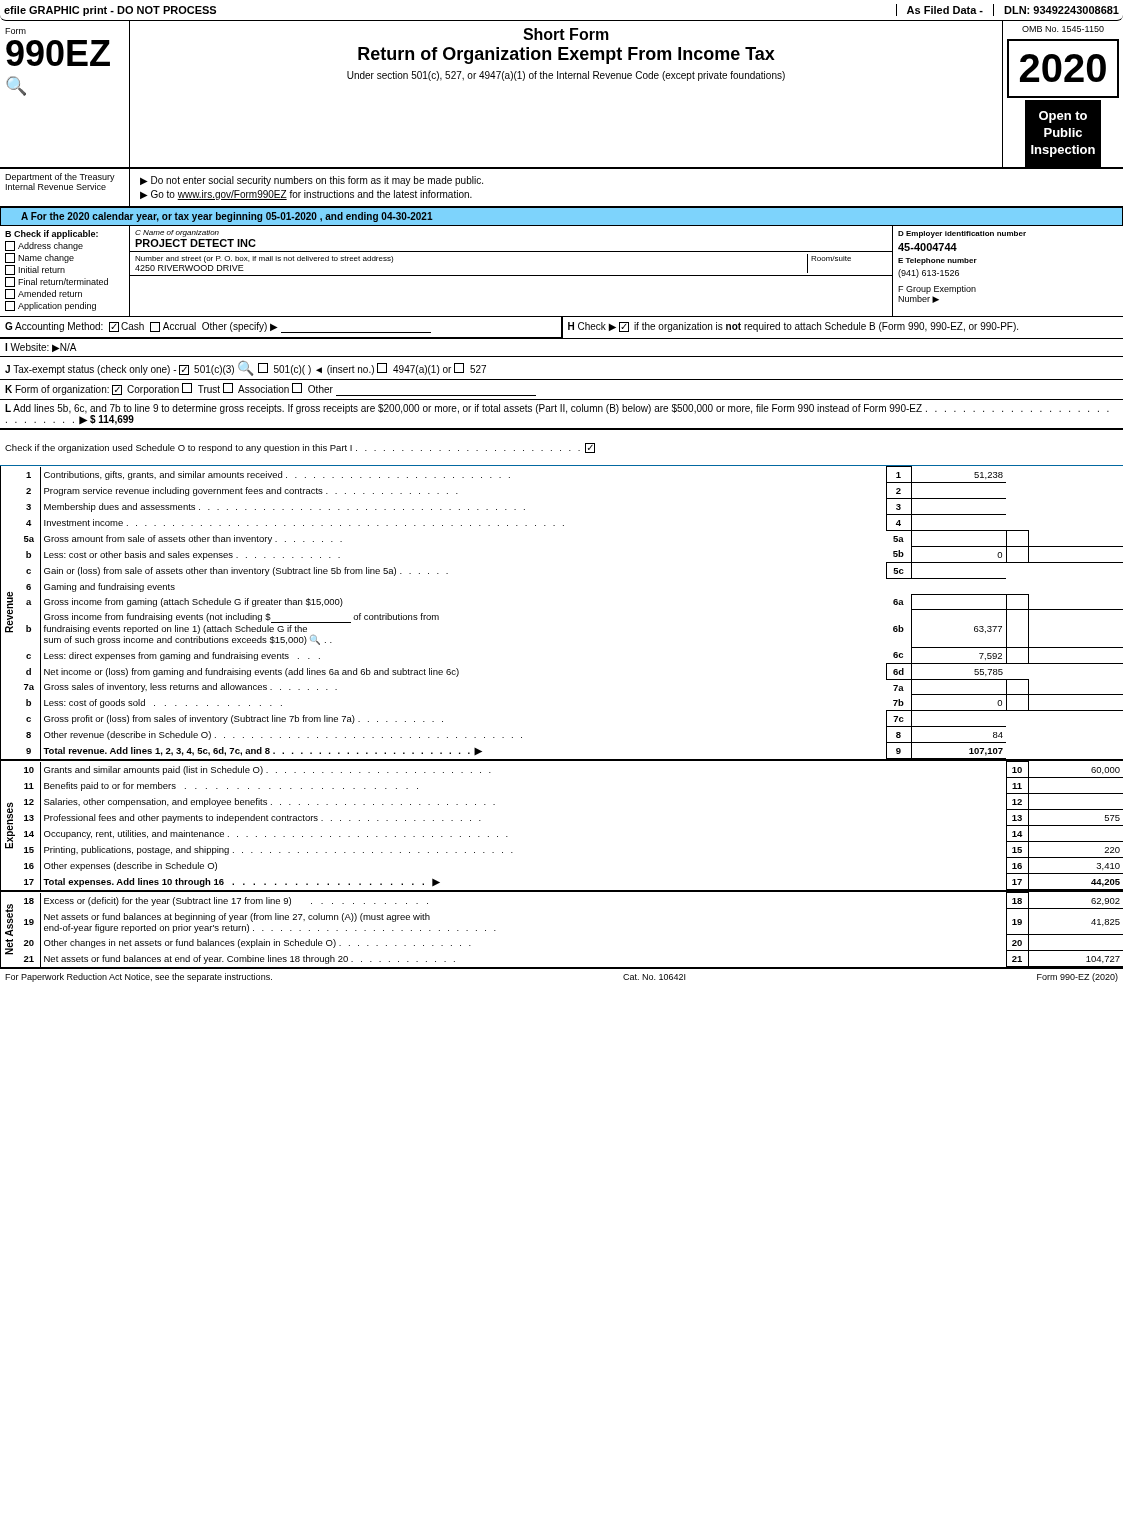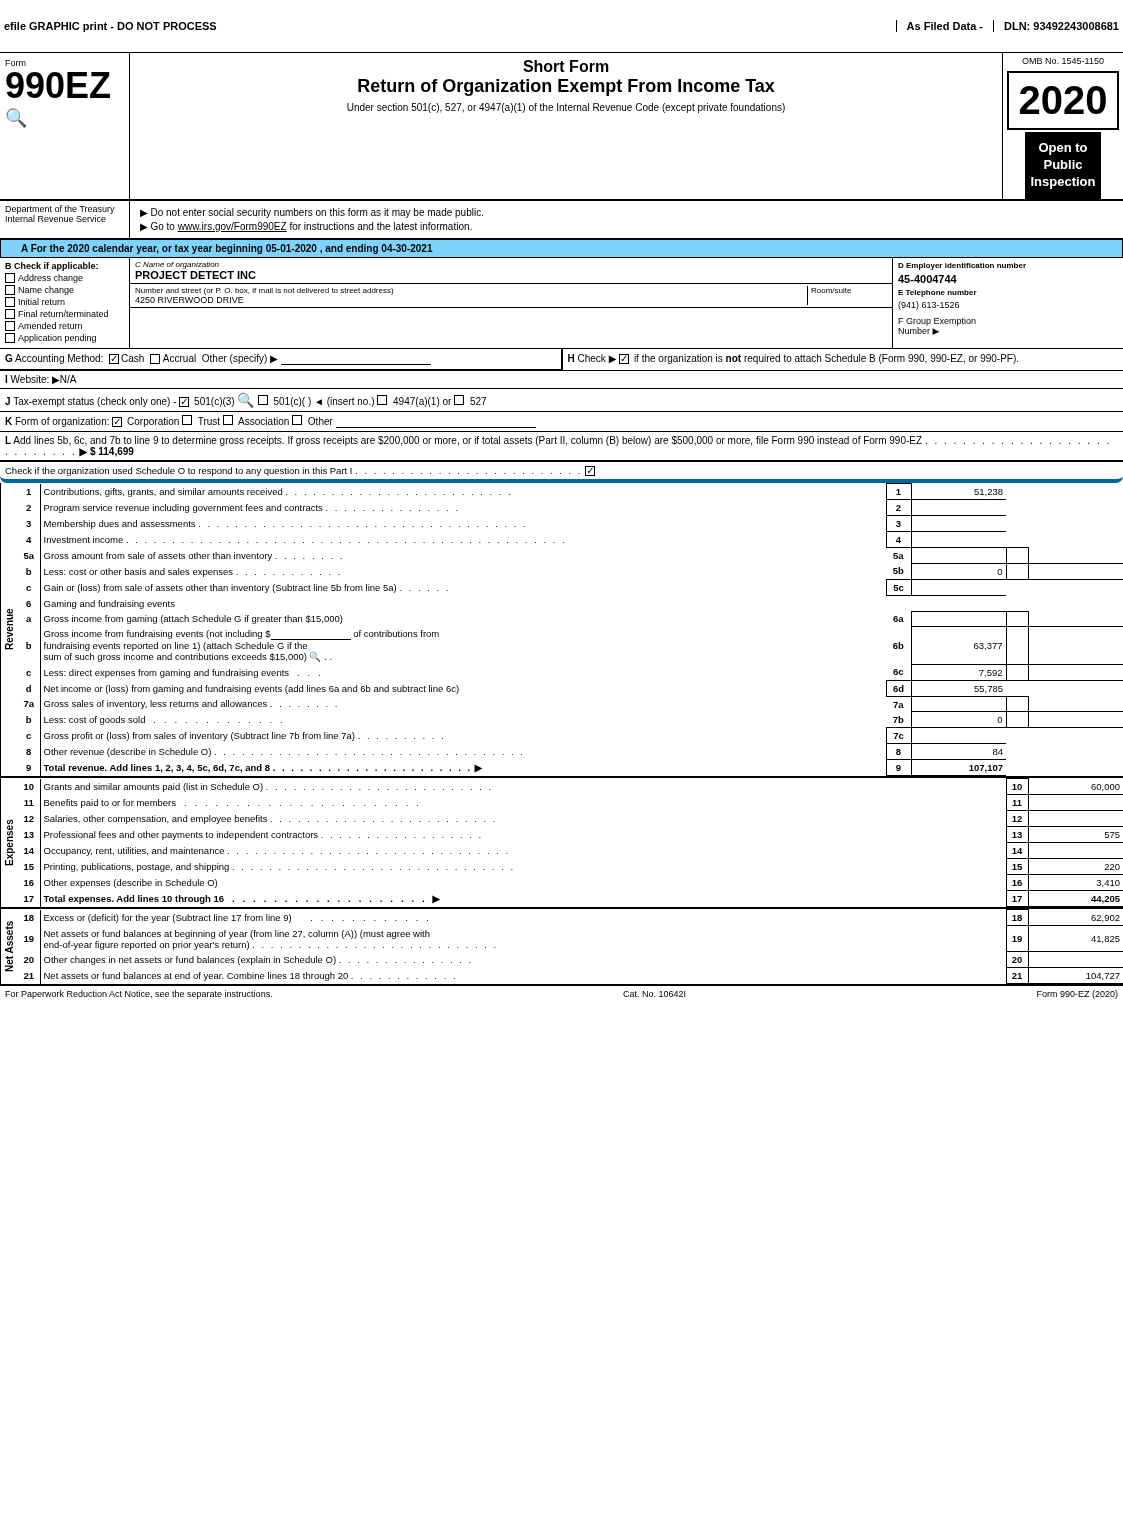--- a/index.html
+++ b/index.html
@@ -8,23 +8,24 @@
       font-size: 10px;
       background: white;
       width: 1123px;
       min-height: 1518px;
       color: #000;
     }
     .top-bar {
       display: flex;
       align-items: center;
       border-bottom: 1px solid #000;
-      padding: 20px 4px;
+      padding: 4px 4px;
       font-size: 11px;
       font-weight: bold;
+      border-radius: 6px;
     }
     .top-bar-left { flex: 1; }
     .top-bar-center { padding: 0 10px; border-left: 1px solid #000; border-right: 1px solid #000; }
     .top-bar-right { padding-left: 10px; }
     .header-section {
       display: flex;
       border-bottom: 2px solid #000;
     }
     .form-logo {
       width: 130px;
@@ -403,21 +404,21 @@
     <span class="check-box" style="display:inline-block;"></span> Other
     <span style="display:inline-block;width:200px;border-bottom:1px solid #000;">&nbsp;</span>
   </div>
 
   <div class="section-l">
     <strong>L</strong> Add lines 5b, 6c, and 7b to line 9 to determine gross receipts. If gross receipts are $200,000 or more, or if total assets (Part II, column (B) below)
     are $500,000 or more, file Form 990 instead of Form 990-EZ <span class="dots">. . . . . . . . . . . . . . . . . . . . . . . . . . . .</span> <strong>▶ $ 114,699</strong>
   </div>
 
 
-  <div style="padding:3px 5px; border-bottom:4px solid #0369a1; font-size:9.5px;border-radius:7px;">
+  <div style="padding:12px 5px; border-bottom:1px solid #0369a1; font-size:9.5px;">
     Check if the organization used Schedule O to respond to any question in this Part I
     <span class="dots">. . . . . . . . . . . . . . . . . . . . . . . . .</span>
     <span class="checkbox-checked checkbox-inline"></span>
   </div>
 
   <div style="display:flex;">
     <div class="section-side-label">Revenue</div>
     <table class="main-table">
       <tbody>
           <tr>

